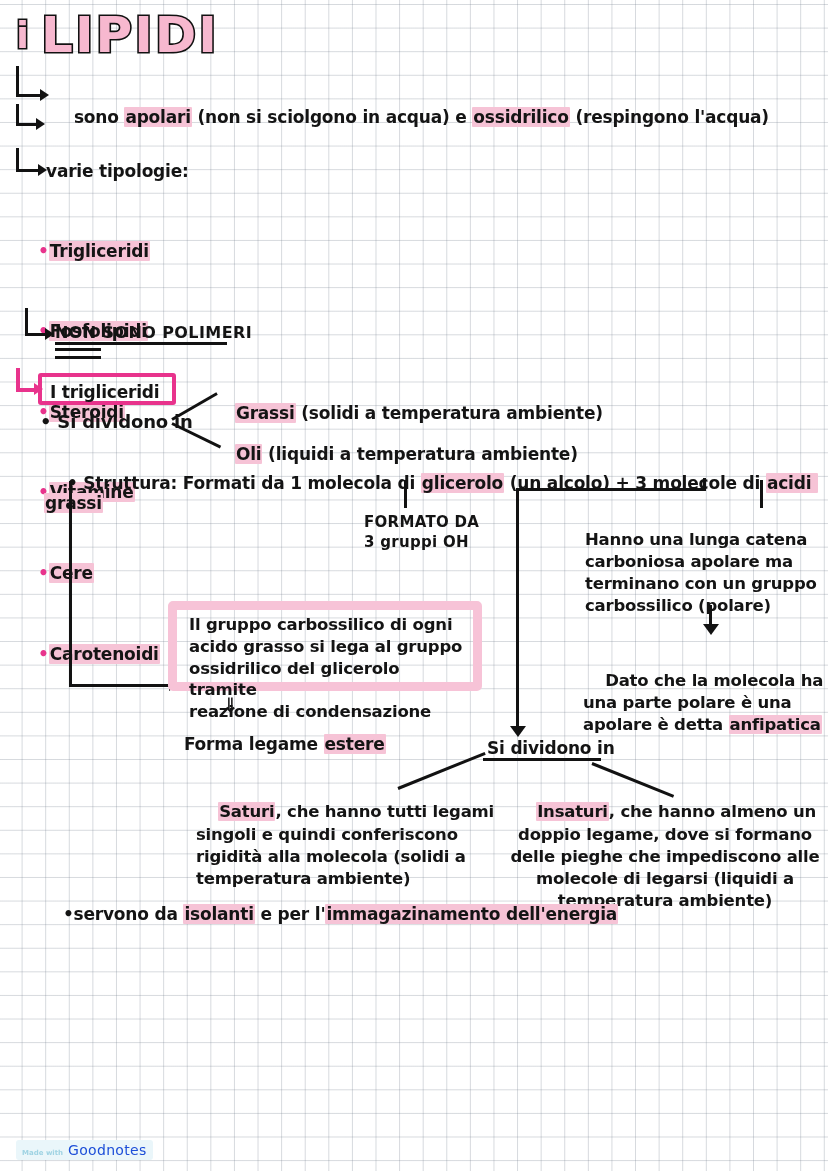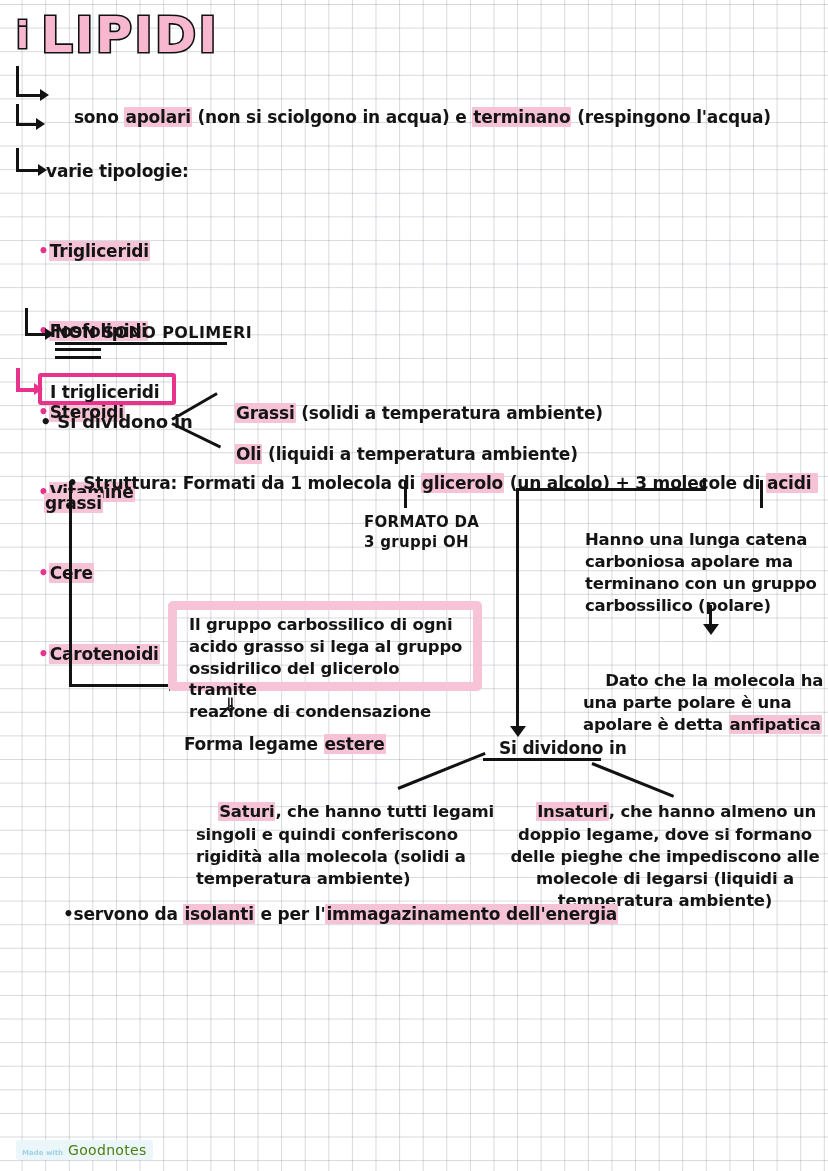--- a/index.html
+++ b/index.html
@@ -125,40 +125,40 @@
     padding: 2px 6px;
     border-radius: 3px;
   }
   #watermark .made {
     font-size: 7px;
     color: #9fd3e3;
     font-weight: 700;
   }
   #watermark .gn {
     font-size: 14px;
-    color: #4d7c0f;
+    color: #1d4ed8;
     letter-spacing: 0.3px;
   }
 </style>
 </head>
 <body>
 
 <div id="page">
 
   <div id="title-wrap">
     <span class="bubble small">i</span>
     <span class="bubble">LIPIDI</span>
   </div>
 
   <div class="vline" style="left:16px; top:66px; height:31px;"></div>
   <div class="hline" style="left:16px; top:94px; width:26px;"></div>
   <div class="arrow-r" style="left:40px; top:89px;"></div>
 
   <div class="hand" style="left:51px; top:87px; font-size:17px;">
-    <span>sono </span><span class="hl">apolari</span><span> (non si sciolgono in acqua) e </span><span class="hl">terminano</span><span> (respingono l'acqua)</span>
+    <span>sono </span><span class="hl">apolari</span><span> (non si sciolgono in acqua) e </span><span class="hl">ossidrilico</span><span> (respingono l'acqua)</span>
   </div>
 
   <div class="vline" style="left:16px; top:104px; height:22px;"></div>
   <div class="hline" style="left:16px; top:123px; width:22px;"></div>
   <div class="arrow-r" style="left:36px; top:118px;"></div>
 
 
   <div class="vline" style="left:16px; top:148px; height:24px;"></div>
   <div class="hline" style="left:16px; top:169px; width:24px;"></div>
   <div class="arrow-r" style="left:38px; top:164px;"></div>
@@ -242,21 +242,21 @@
 acido grasso si lega al gruppo
 ossidrilico del glicerolo tramite
 reazione di condensazione</div>
   </div>
 
   <div class="hand" style="left:222px; top:694px; font-size:20px;">⇓</div>
   <div class="hand" style="left:161px; top:714px; font-size:17px;">
     <span>Forma legame </span><span class="hl">estere</span>
   </div>
 
-  <div class="hand" style="left:499px; top:738px; font-size:17px;">Si dividono in</div>
+  <div class="hand" style="left:487px; top:738px; font-size:17px;">Si dividono in</div>
   <div class="dbl-underline" style="left:483px; top:758px; width:118px;"></div>
   <div class="diag" style="left:398px; top:787px; width:94px; transform:rotate(-22deg);"></div>
   <div class="diag" style="left:592px; top:762px; width:88px; transform:rotate(22deg);"></div>
 
   <div class="hand" style="left:196px; top:779px; width:300px; font-size:16.5px; line-height:1.35; text-align:left;">
     <span class="hl">Saturi</span><span>, che hanno tutti legami
 singoli e quindi conferiscono
 rigidità alla molecola (solidi a
 temperatura ambiente)</span>
   </div>

